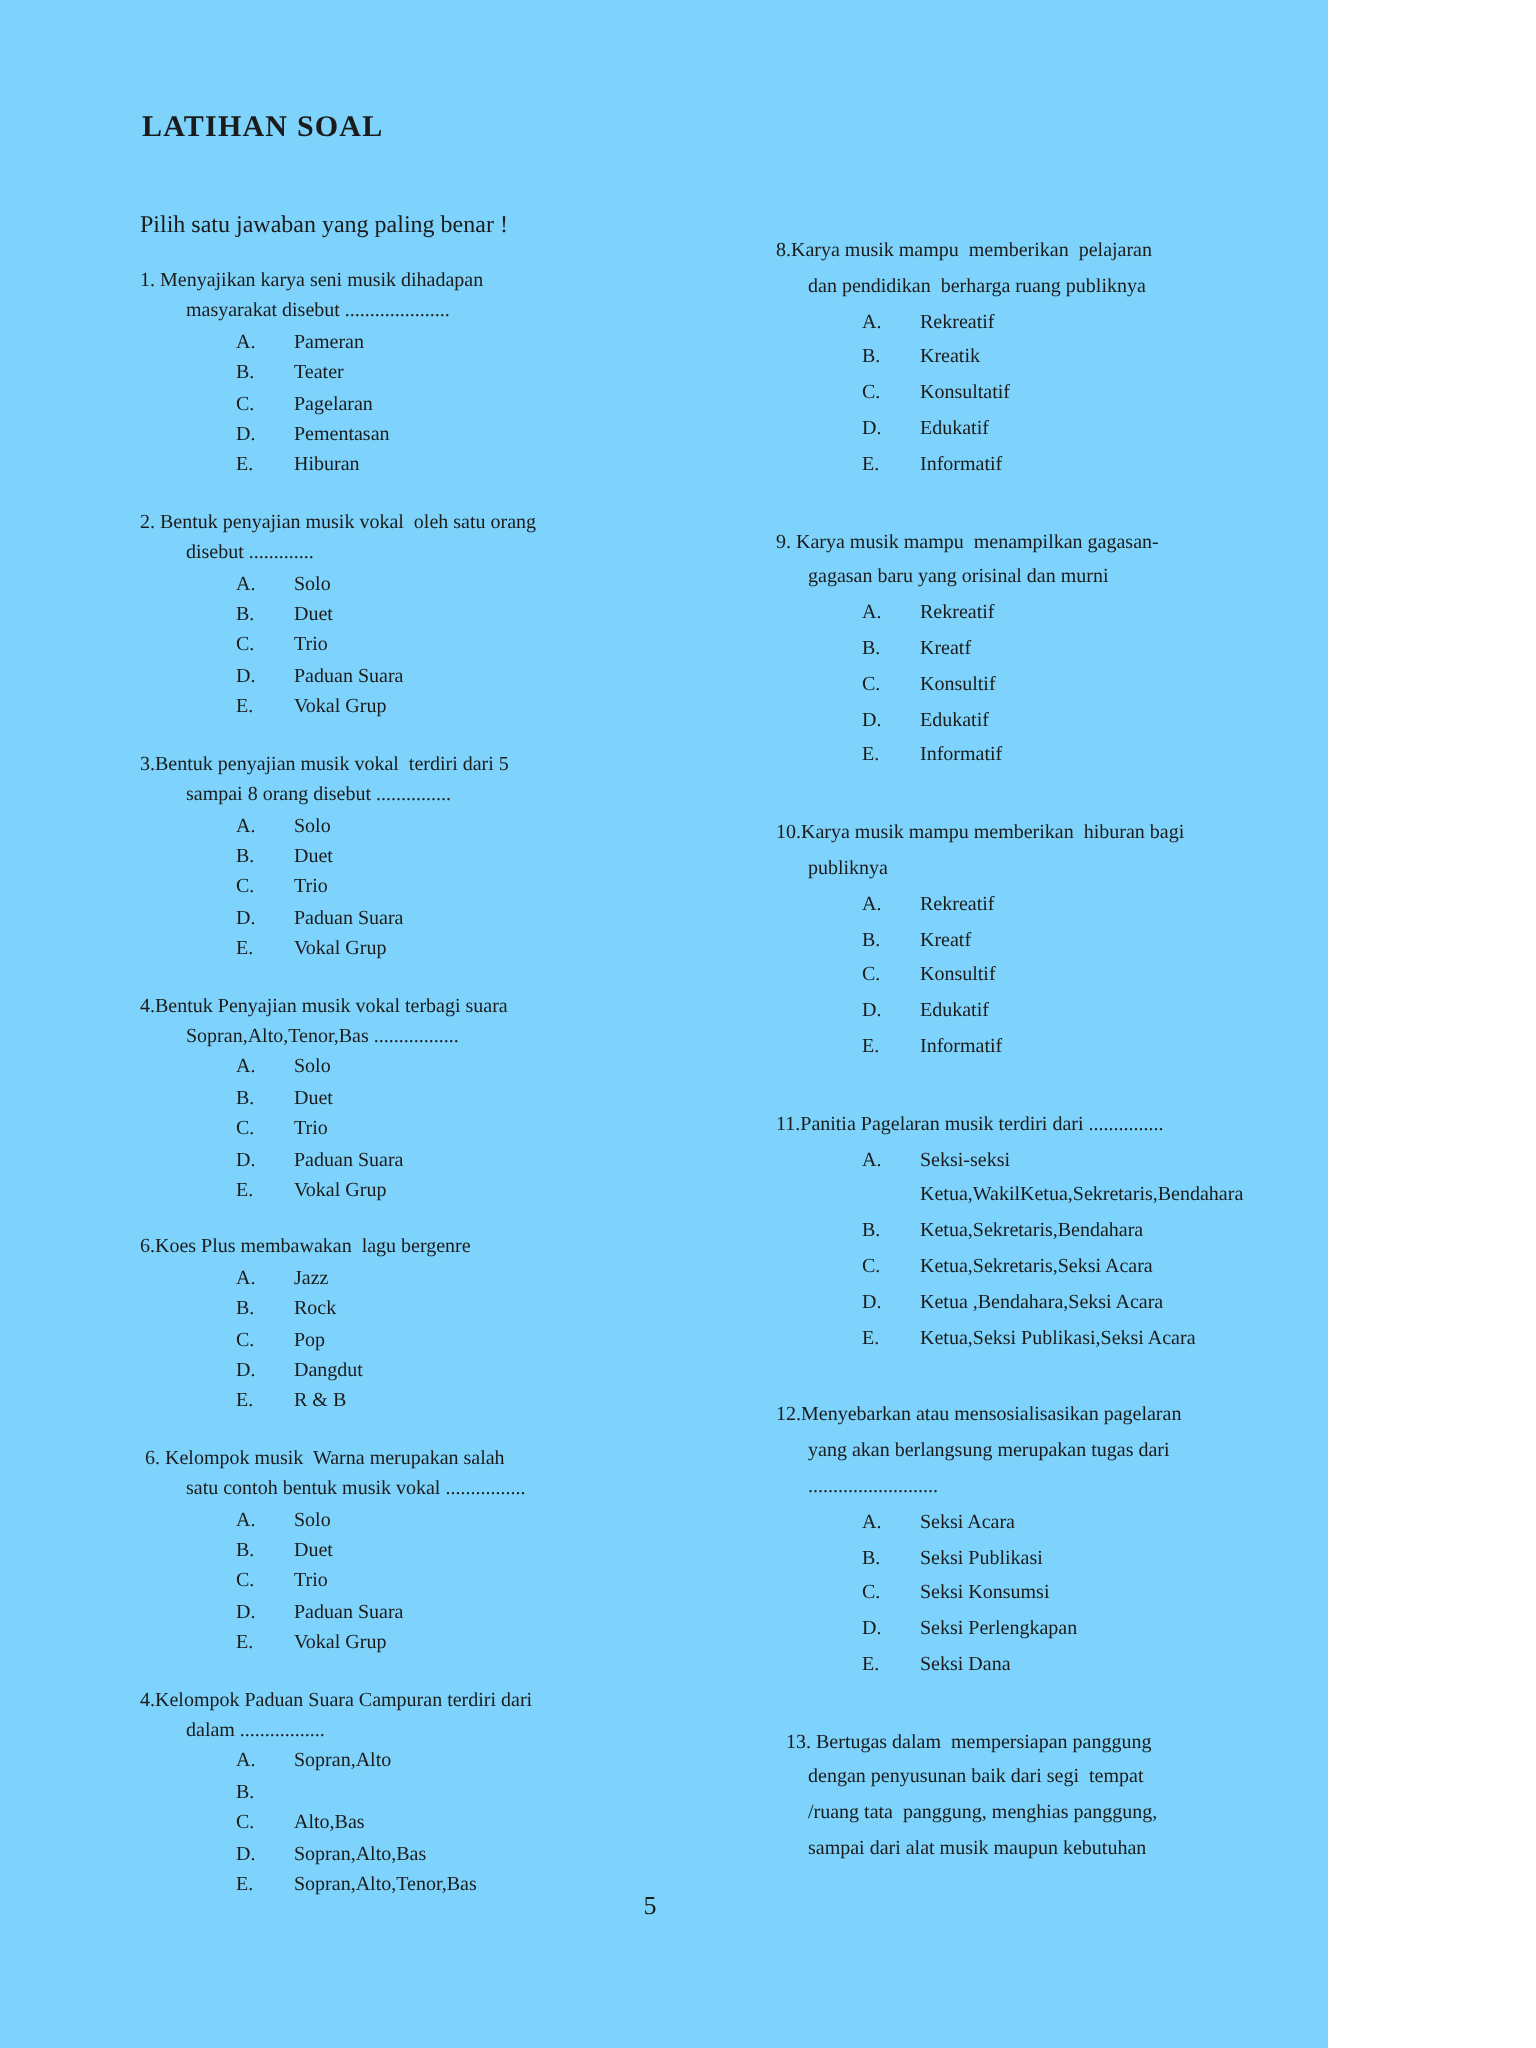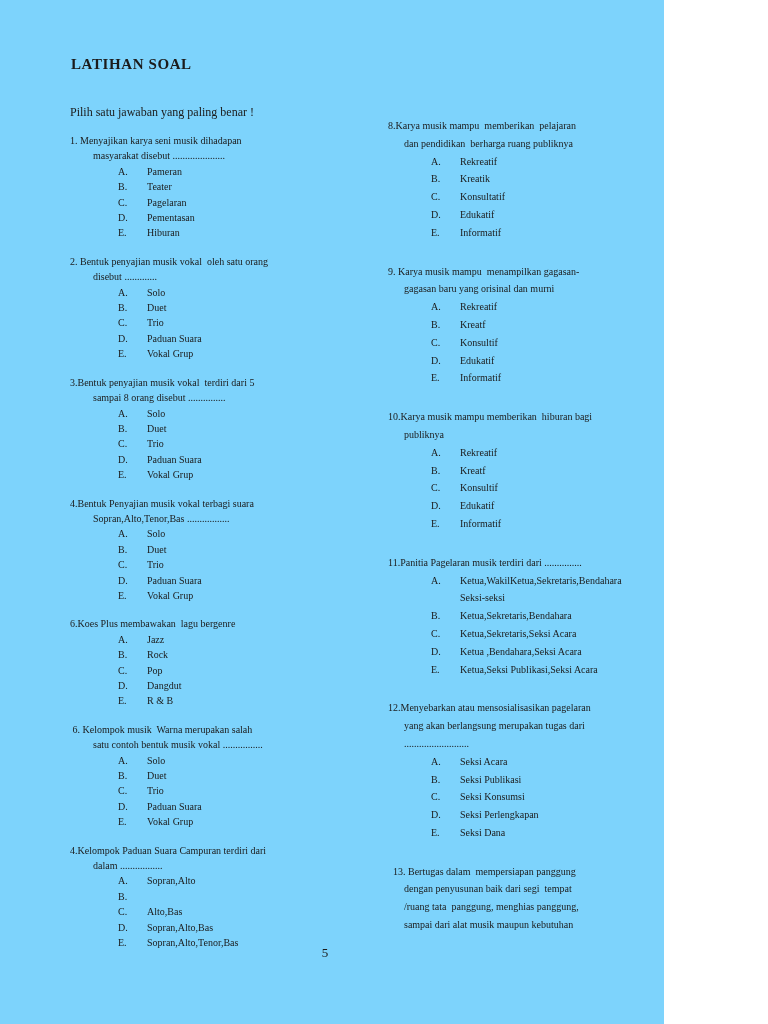--- a/index.html
+++ b/index.html
@@ -158,21 +158,21 @@
         <div class="q-line">10.Karya musik mampu memberikan  hiburan bagi</div>
         <div class="q-line cont">publiknya</div>
         <div class="option"><span class="opt-letter">A.</span><span class="opt-text"><div class="opt-line">Rekreatif</div></span></div>
         <div class="option"><span class="opt-letter">B.</span><span class="opt-text"><div class="opt-line">Kreatf</div></span></div>
         <div class="option"><span class="opt-letter">C.</span><span class="opt-text"><div class="opt-line">Konsultif</div></span></div>
         <div class="option"><span class="opt-letter">D.</span><span class="opt-text"><div class="opt-line">Edukatif</div></span></div>
         <div class="option"><span class="opt-letter">E.</span><span class="opt-text"><div class="opt-line">Informatif</div></span></div>
       </div>
       <div class="question">
         <div class="q-line">11.Panitia Pagelaran musik terdiri dari ...............</div>
-        <div class="option"><span class="opt-letter">A.</span><span class="opt-text"><div class="opt-line">Ketua,WakilKetua,Sekretaris,Bendahara</div><div class="opt-line">Seksi-seksi</div></span></div>
+        <div class="option"><span class="opt-letter">A.</span><span class="opt-text"><div class="opt-line">Seksi-seksi</div><div class="opt-line">Ketua,WakilKetua,Sekretaris,Bendahara</div></span></div>
         <div class="option"><span class="opt-letter">B.</span><span class="opt-text"><div class="opt-line">Ketua,Sekretaris,Bendahara</div></span></div>
         <div class="option"><span class="opt-letter">C.</span><span class="opt-text"><div class="opt-line">Ketua,Sekretaris,Seksi Acara</div></span></div>
         <div class="option"><span class="opt-letter">D.</span><span class="opt-text"><div class="opt-line">Ketua ,Bendahara,Seksi Acara</div></span></div>
         <div class="option"><span class="opt-letter">E.</span><span class="opt-text"><div class="opt-line">Ketua,Seksi Publikasi,Seksi Acara</div></span></div>
       </div>
       <div class="question">
         <div class="q-line">12.Menyebarkan atau mensosialisasikan pagelaran</div>
         <div class="q-line cont">yang akan berlangsung merupakan tugas dari</div>
         <div class="q-line cont">..........................</div>
         <div class="option"><span class="opt-letter">A.</span><span class="opt-text"><div class="opt-line">Seksi Acara</div></span></div>

